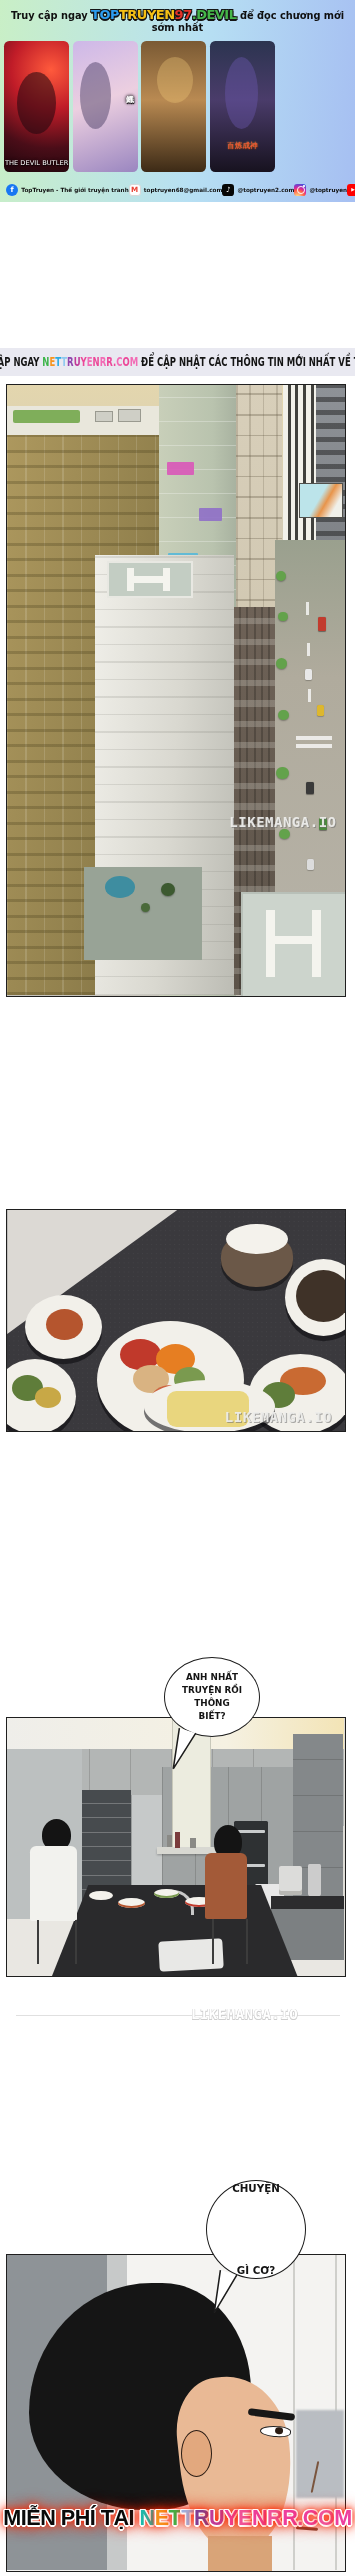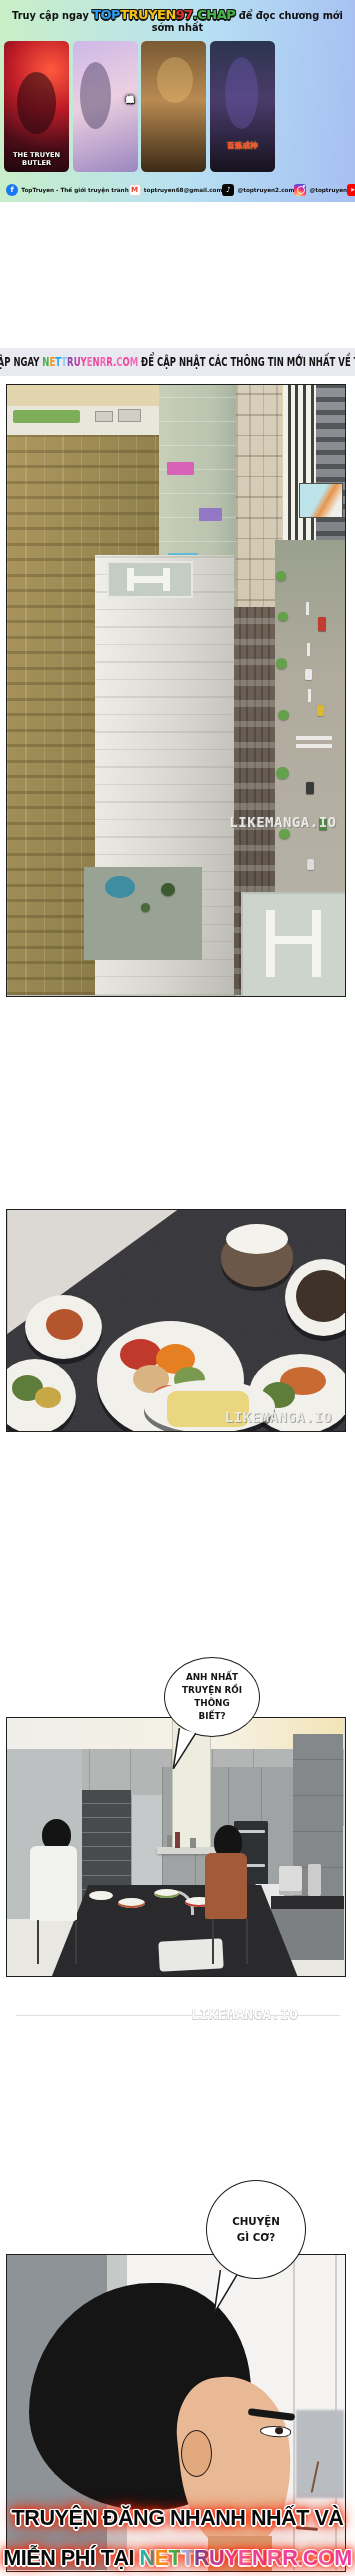--- a/index.html
+++ b/index.html
@@ -10,21 +10,21 @@
   
   .top-banner{left:0;top:0;width:355px;height:202px;
     background:linear-gradient(95deg,#c9efc6 0%,#b7e0f3 55%,#a6bff2 100%);}
   .top-banner-line{left:0;top:7.2px;width:355px;text-align:center;font-weight:bold;
     font-size:9.8px;color:#101010;letter-spacing:0;}
   .logo-seg{font-size:13px;font-weight:bold;letter-spacing:-0.5px;
     text-shadow:-1px -1px 0 #151515,1px -1px 0 #151515,-1px 1px 0 #151515,1px 1px 0 #151515,0 1.5px 0 #151515;}
   .covers{left:4.1px;top:41px;width:347px;height:131px;display:flex;gap:3.6px;}
   .cover{width:65px;height:131px;border-radius:5.2px;overflow:hidden;position:relative;flex:0 0 auto;}
   .cover .ctitle{position:absolute;left:0;right:0;bottom:5.2px;text-align:center;color:#fff;
-    font-weight:bold;font-size:6.7px;text-shadow:0.5px 0.5px 1px #000,0 0 3.1px #000;margin-top:12px;}
+    font-weight:normal;font-size:6.7px;text-shadow:0.5px 0.5px 1px #000,0 0 3.1px #000;margin-top:12px;}
   .cover1{background:radial-gradient(circle at 72% 22%,#ff5a3c 0%,#c01c28 35%,#4a0d18 70%,#1c060c 100%);}
   .cover2{background:linear-gradient(160deg,#cdb8e8 0%,#eccfe0 45%,#9a86c0 100%);}
   .cover2 .ctitle{writing-mode:vertical-rl;right:3.1px;left:auto;top:36px;bottom:auto;font-size:7.7px;}
   .cover3{background:linear-gradient(180deg,#7a5a34 0%,#b98a52 45%,#3c2a16 100%);}
   .cover4{background:linear-gradient(200deg,#f0ead8 0%,#c0d8e8 35%,#e09a50 70%,#604830 100%);}
   .cover5{background:linear-gradient(180deg,#2c3450 0%,#4a3c6a 45%,#17121f 100%);}
   .cover5 .ctitle{color:#ff4630;text-shadow:0 0 1.5px #ffd34d,0.5px 0.5px 0 #5a0d05;font-size:7.7px;}
   .cover-blob{position:absolute;border-radius:50%;}
 
   .socials{left:0;top:181px;width:355px;height:17.5px;display:flex;align-items:center;
@@ -191,28 +191,28 @@
   .tail{position:absolute;z-index:9;}
 </style>
 </head>
 <body>
 
 <div class="page">
 
   <div class="abs top-banner">
     <div class="abs top-banner-line">
       <span>Truy cập ngay</span>
-      <span><span class="logo-seg" style="color: rgb(45, 157, 240);">TOP</span><span class="logo-seg" style="color: rgb(246, 193, 21); margin-top: 14px;">TRUYEN</span><span class="logo-seg" style="color: rgb(229, 50, 41);">97</span><span class="logo-seg" style="color: rgb(69, 182, 73);">.CHAP</span></span>
+      <span><span class="logo-seg" style="color: rgb(45, 157, 240);">TOP</span><span class="logo-seg" style="color: rgb(246, 193, 21); margin-top: 14px;">TRUYEN</span><span class="logo-seg" style="color: rgb(229, 50, 41);">97</span><span class="logo-seg" style="color: rgb(69, 182, 73);">.DEVIL</span></span>
       <span>để đọc chương mới sớm nhất</span>
     </div>
 
     <div class="abs covers">
       <div class="cover cover1">
         <div class="cover-blob" style="left:13px;top:31px;width:39px;height:62px;background:rgba(30,8,14,.55);"></div>
-        <div class="ctitle">THE TRUYEN BUTLER</div>
+        <div class="ctitle">THE DEVIL BUTLER</div>
       </div>
       <div class="cover cover2">
         <div class="cover-blob" style="left:7.7px;top:20.6px;width:31px;height:67px;background:rgba(62,50,90,.45);"></div>
         <div class="ctitle">武炼巅峰</div>
       </div>
       <div class="cover cover3">
         <div class="cover-blob" style="left:15.5px;top:15.5px;width:36px;height:46px;background:rgba(240,200,120,.35);"></div>
         <div class="ctitle"></div>
       </div>
       <div class="cover cover5">
@@ -398,21 +398,21 @@
     <div class="abs k-chair" style="left:205px;top:201px;width:32px;height:45px;"></div>
   </div>
 
   <div class="abs divider" style="left:15.5px;top:2015px;width:324px;"></div>
   <div class="abs watermark wm-light" style="left:191px;top:2006px;">LIKEMANGA.IO</div>
 
   <svg class="tail" style="left:210px;top:2268px;" width="31" height="47" viewBox="0 0 60 92">
     <polygon points="20,4 52,14 8,88" fill="#ffffff"></polygon>
     <path d="M20,4 L8,88 M52,14 L8,88" stroke="#1c1c1c" stroke-width="3" fill="none"></path>
   </svg>
-  <div class="bubble b2" style="left:206px;top:2180px;width:98px;height:97px;">
+  <div class="bubble b2" style="left:206px;top:2180px;width:98px;height:97px;justify-content:space-between;">
     <div class="bline">CHUYỆN</div>
     <div class="bline">GÌ CƠ?</div>
   </div>
 
   <div class="abs panel p-man">
     <div class="abs m-wall"></div>
     <div class="abs m-wall2"></div>
     <div class="abs m-frameline" style="left:286px;top:0;width:1.5px;height:315px;"></div>
     <div class="abs m-frameline" style="left:328px;top:0;width:1.5px;height:315px;"></div>
     <div class="abs m-shadowobj"></div>
@@ -422,21 +422,20 @@
     <div class="abs m-brow"></div>
     <div class="abs m-eye">
         <div class="m-pupil"></div>
       </div>
     <div class="abs m-nose"></div>
     <div class="abs m-mouth"></div>
     <div class="abs m-neck"></div>
   </div>
 
   <div class="abs promo">
-    <div class="promo-line">TRUYỆN ĐĂNG NHANH NHẤT VÀ</div>
     <div class="promo-line">
       <span>MIỄN PHÍ TẠI </span><span><span class="" style="color: rgb(26, 188, 174);">N</span><span class="" style="color: rgb(247, 148, 29);">E</span><span class="" style="color: rgb(61, 181, 74);">T</span><span class="" style="color: rgb(157, 183, 232);">T</span><span class="" style="color: rgb(127, 63, 152);">R</span><span class="" style="color: rgb(193, 59, 154);">U</span><span class="" style="color: rgb(238, 63, 158);">Y</span><span class="" style="color: rgb(240, 85, 159);">E</span><span class="" style="color: rgb(238, 63, 158);">N</span><span class="" style="color: rgb(240, 85, 159);">R</span><span class="" style="color: rgb(238, 63, 158);">R</span><span class="" style="color: rgb(240, 85, 159);">.</span><span class="" style="color: rgb(238, 63, 158);">C</span><span class="" style="color: rgb(240, 85, 159);">O</span><span class="" style="color: rgb(238, 63, 158);">M</span></span>
     </div>
 
   </div>
 
 </div>
 
 
 </body></html>

